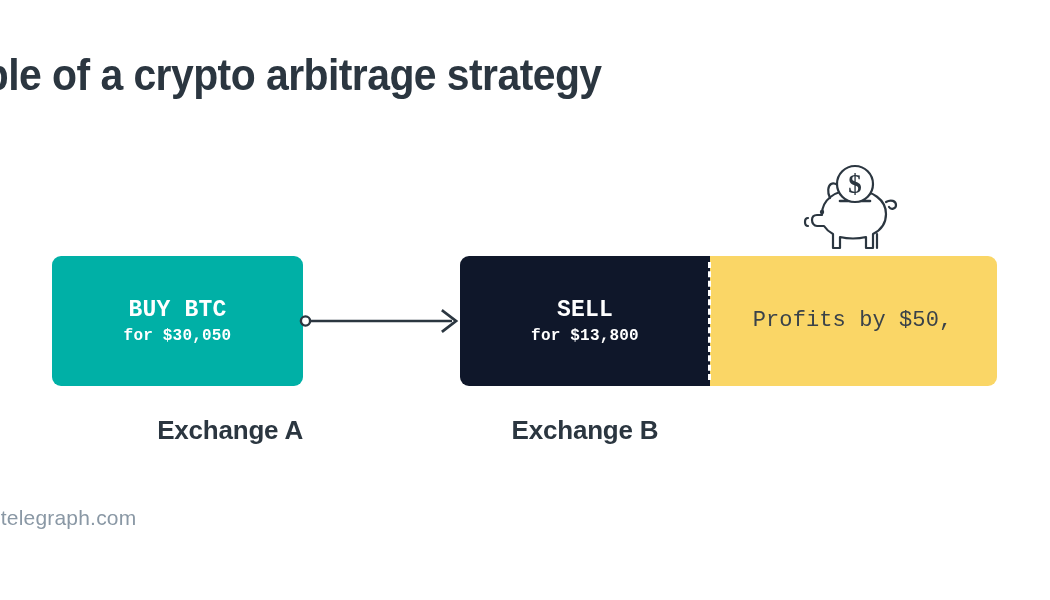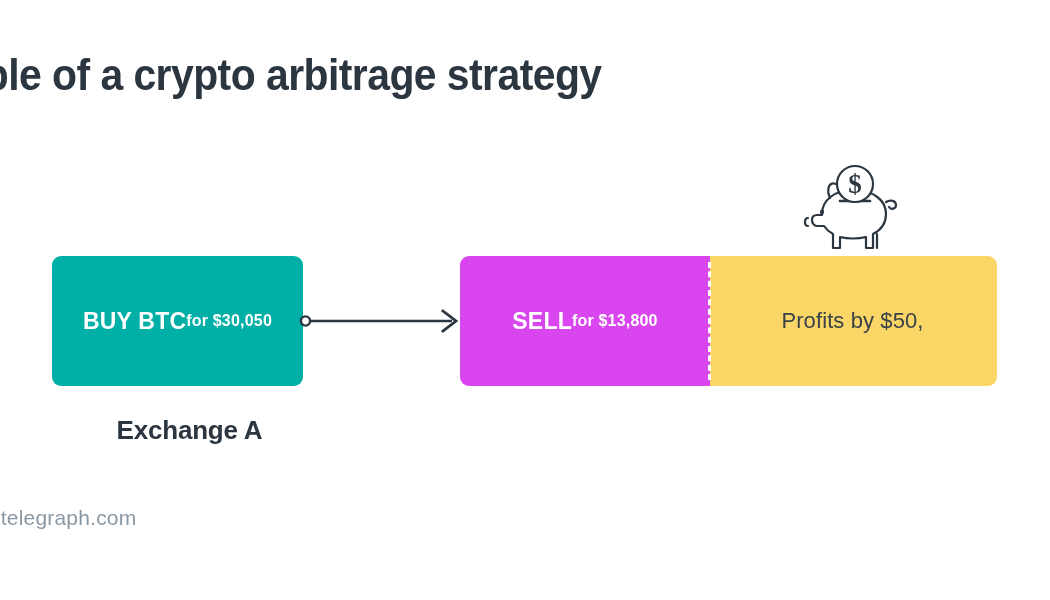--- a/index.html
+++ b/index.html
@@ -31,34 +31,36 @@
     transform:scaleX(0.93);
     transform-origin:left center;
   }
 
   
   .flow-box {
     position:absolute;
     top:256px;
     height:130px;
     display:flex;
+    flex-direction:column;
     align-items:center;
     justify-content:center;
     text-align:center;
+    font-family:Liberation Mono, monospace;
   }
 
   #box-buy {
     left:52px; width:251px;
     background:#00B0A6;
     border-radius:9px;
     color:#ffffff;
   }
   #box-sell {
     left:460px; width:250px;
-    background:#d946ef;
+    background:#0f172a;
     border-radius:9px 0 0 9px;
     color:#ffffff;
     z-index:2;
     align-items:center;
   }
   #box-profit {
     left:708px; width:289px;
     background:#FAD666;
     border-radius:0 9px 9px 0;
     color:#3A4249;
@@ -117,21 +119,21 @@
     position:absolute;
     top:415px;
     font-size:26px;
     font-weight:700;
     color:#2B3640;
     text-align:center;
     letter-spacing:-0.2px;
     font-family:"Liberation Sans Narrow","Liberation Sans",sans-serif;
     font-stretch:condensed;
   }
-  #label-exchange-a { left:64px;  width:251px; }
+  #label-exchange-a { left:52px;  width:251px;text-align:right; }
   #label-exchange-b { left:460px; width:250px; }
 
   
   #footer-source {
     position:absolute;
     left:-16px;
     top:506px;
     font-size:21px;
     font-weight:400;
     color:#8A98A5;
@@ -200,16 +202,17 @@
       <path d="M79 72 l0 14"></path>
 
       <path d="M42 39 L72 39" stroke-width="2.6"></path>
 
       <circle cx="57" cy="22" r="18" fill="#FFFFFF"></circle>
     </g>
     <text x="57" y="31" text-anchor="middle" font-family="Liberation Serif, serif" font-size="27" font-weight="700" fill="#2B3640">$</text>
   </svg>
 
   <div class="exchange-label" id="label-exchange-a">Exchange A</div>
+  <div class="exchange-label" id="label-exchange-b">Exchange B</div>
 
   <div id="footer-source">intelegraph.com</div>
 
 </div>
 
 </body></html>

